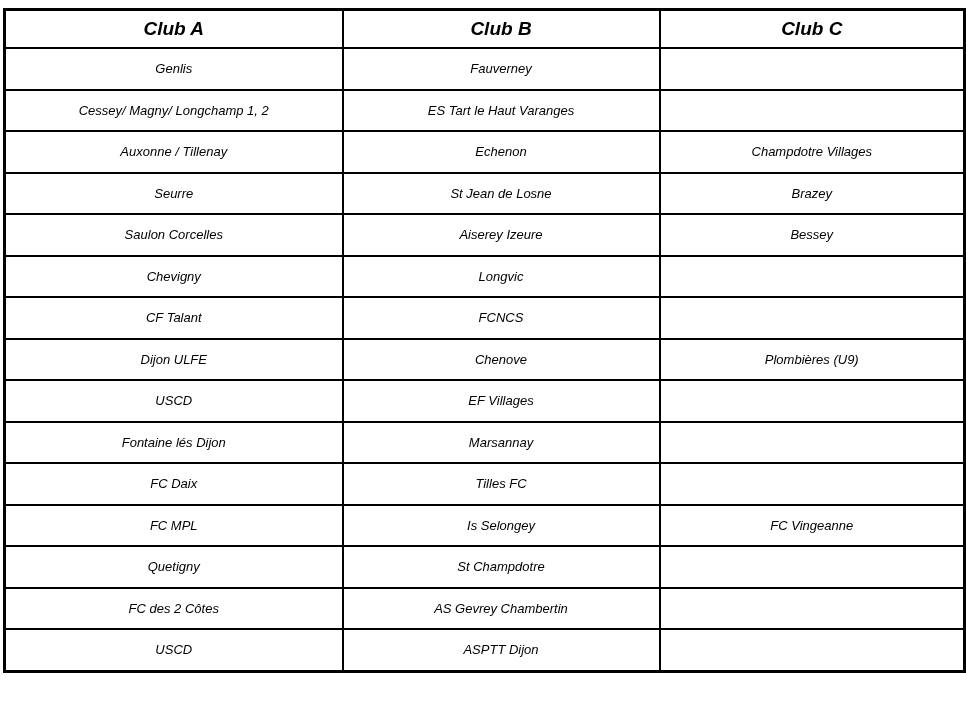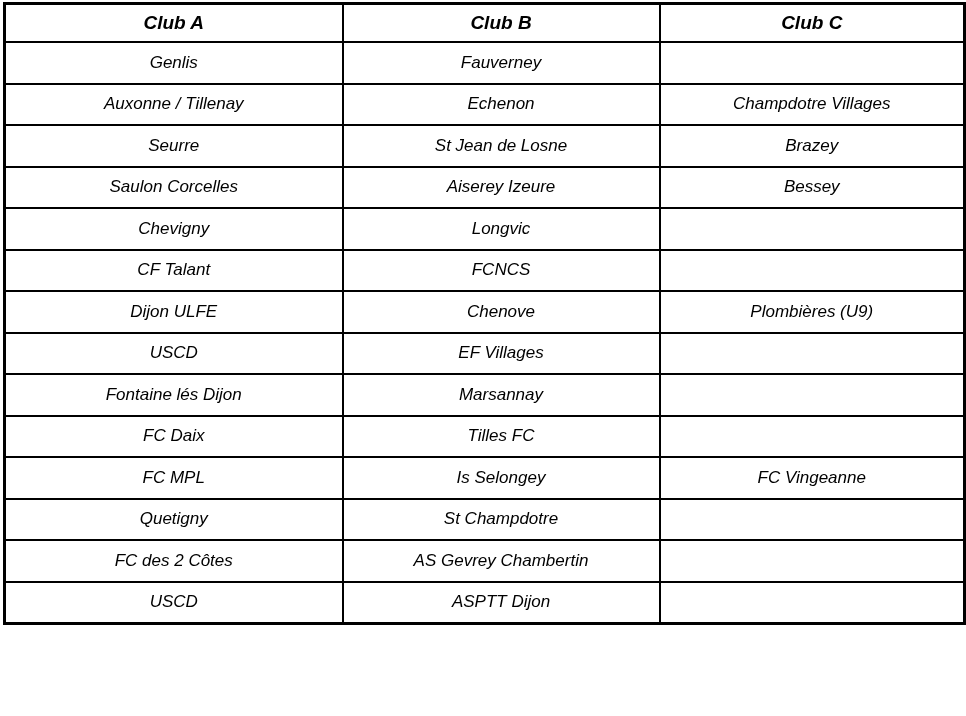--- a/index.html
+++ b/index.html
@@ -8,21 +8,21 @@
     background: #ffffff;
     width: 966px;
     height: 716px;
     overflow: hidden;
   }
   .page {
     width: 966px;
     height: 716px;
     background: #ffffff;
     box-sizing: border-box;
-    padding: 2px 3px;
+    padding: 8px 3px;
   }
   table.clubs-table {
     border-collapse: collapse;
     table-layout: fixed;
     width: 960px;
     border: 3px solid var(--border-color, #000000);
     font-family: "Liberation Sans", sans-serif;
     font-style: italic;
     color: var(--text-color, #000000);
     background: var(--bg-color, #ffffff);
@@ -39,21 +39,21 @@
     white-space: nowrap;
   }
   th {
     font-weight: bold;
     font-style: italic;
     font-size: 19px;
     height: 36px;
   }
   td {
     font-weight: normal;
-    font-size: 17px;
+    font-size: 13px;
     height: 39.5px;
   }
 </style>
 </head>
 <body>
 
 <div class="page">
   <table class="clubs-table">
     <colgroup>
       <col class="col-a">
@@ -64,20 +64,25 @@
       <tr>
         <th>Club A</th>
         <th>Club B</th>
         <th>Club C</th>
       </tr>
     </thead>
     <tbody id="table-body">
     <tr>
           <td>Genlis</td>
           <td>Fauverney</td>
+          <td></td>
+        </tr>
+        <tr>
+          <td>Cessey/ Magny/ Longchamp 1, 2</td>
+          <td>ES Tart le Haut Varanges</td>
           <td></td>
         </tr>
         <tr>
           <td>Auxonne / Tillenay</td>
           <td>Echenon</td>
           <td>Champdotre Villages</td>
         </tr>
         <tr>
           <td>Seurre</td>
           <td>St Jean de Losne</td>

